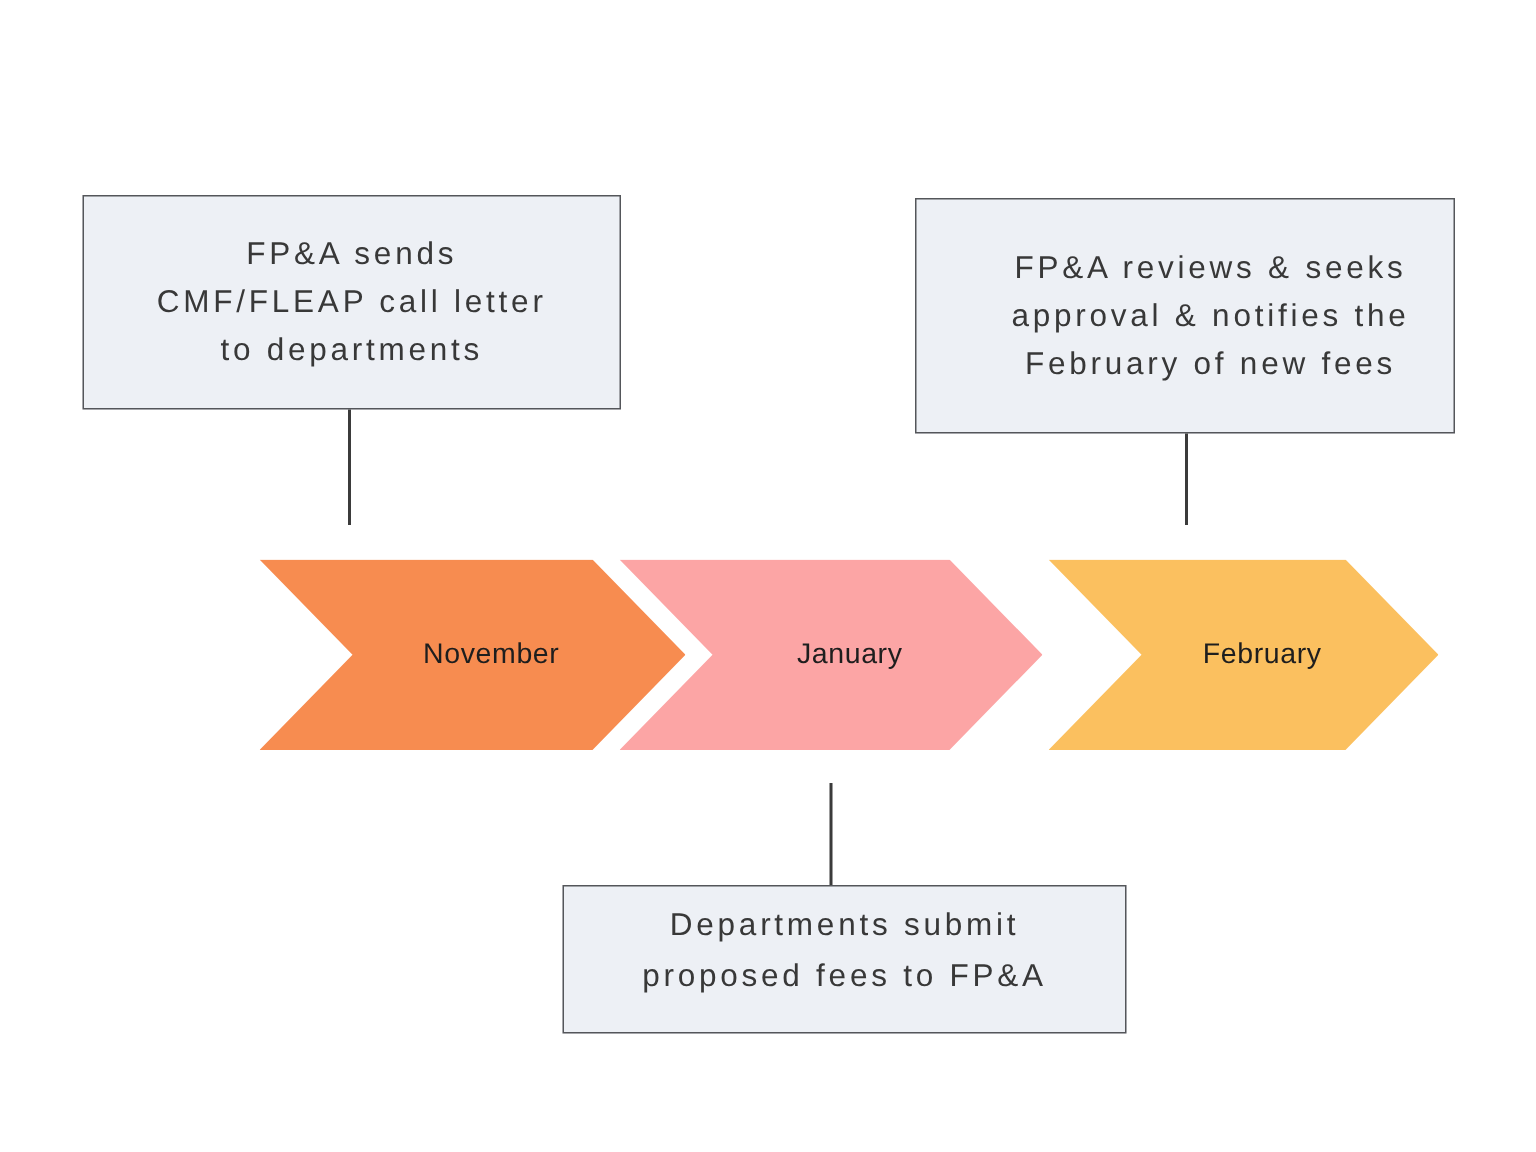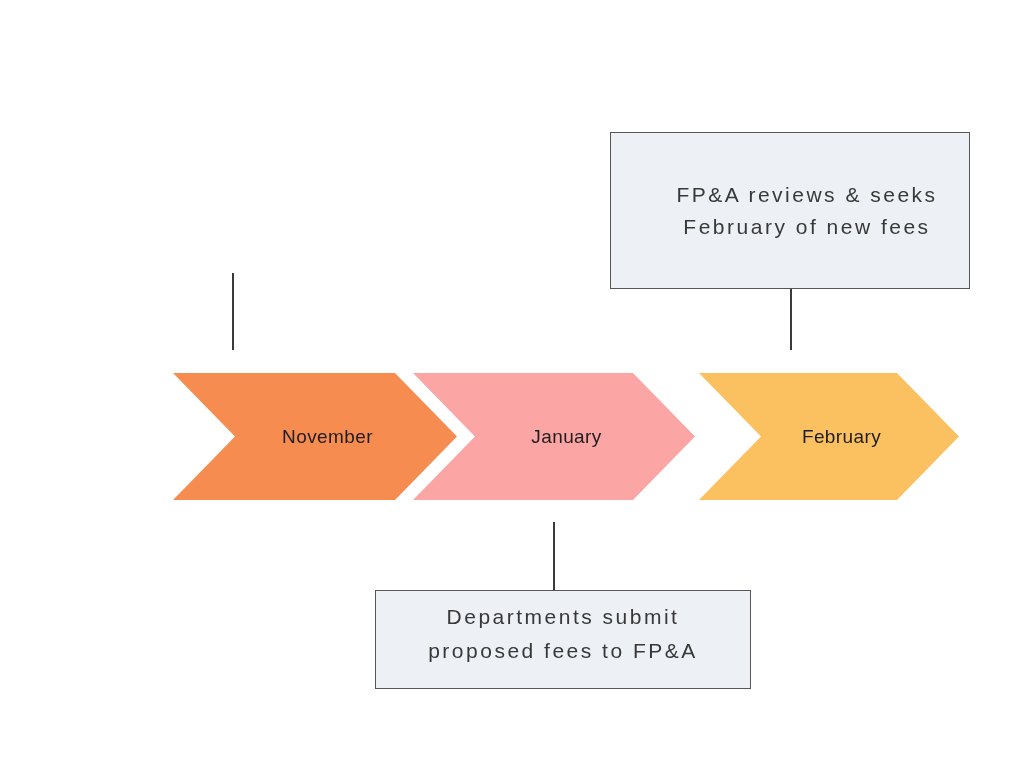--- a/index.html
+++ b/index.html
@@ -69,23 +69,29 @@
     letter-spacing: 0.4px;
     padding-left: 25px;
     white-space: nowrap;
   }
 </style>
 </head>
 <body>
 
 <div class="canvas">
 
+  <div class="note-box" id="box-top-left">
+    <div class="line">FP&amp;A sends</div>
+    <div class="line">CMF/FLEAP call letter</div>
+    <div class="line">to departments</div>
+  </div>
 
   <div class="note-box" id="box-top-right">
     <div class="line">FP&amp;A reviews &amp; seeks</div>
+    <div class="line">approval &amp; notifies the</div>
     <div class="line">February of new fees</div>
   </div>
 
   <div class="note-box" id="box-bottom">
     <div class="line">Departments submit</div>
     <div class="line">proposed fees to FP&amp;A</div>
   </div>
 
   <div class="connector" id="connector-left"></div>
   <div class="connector" id="connector-right"></div>

